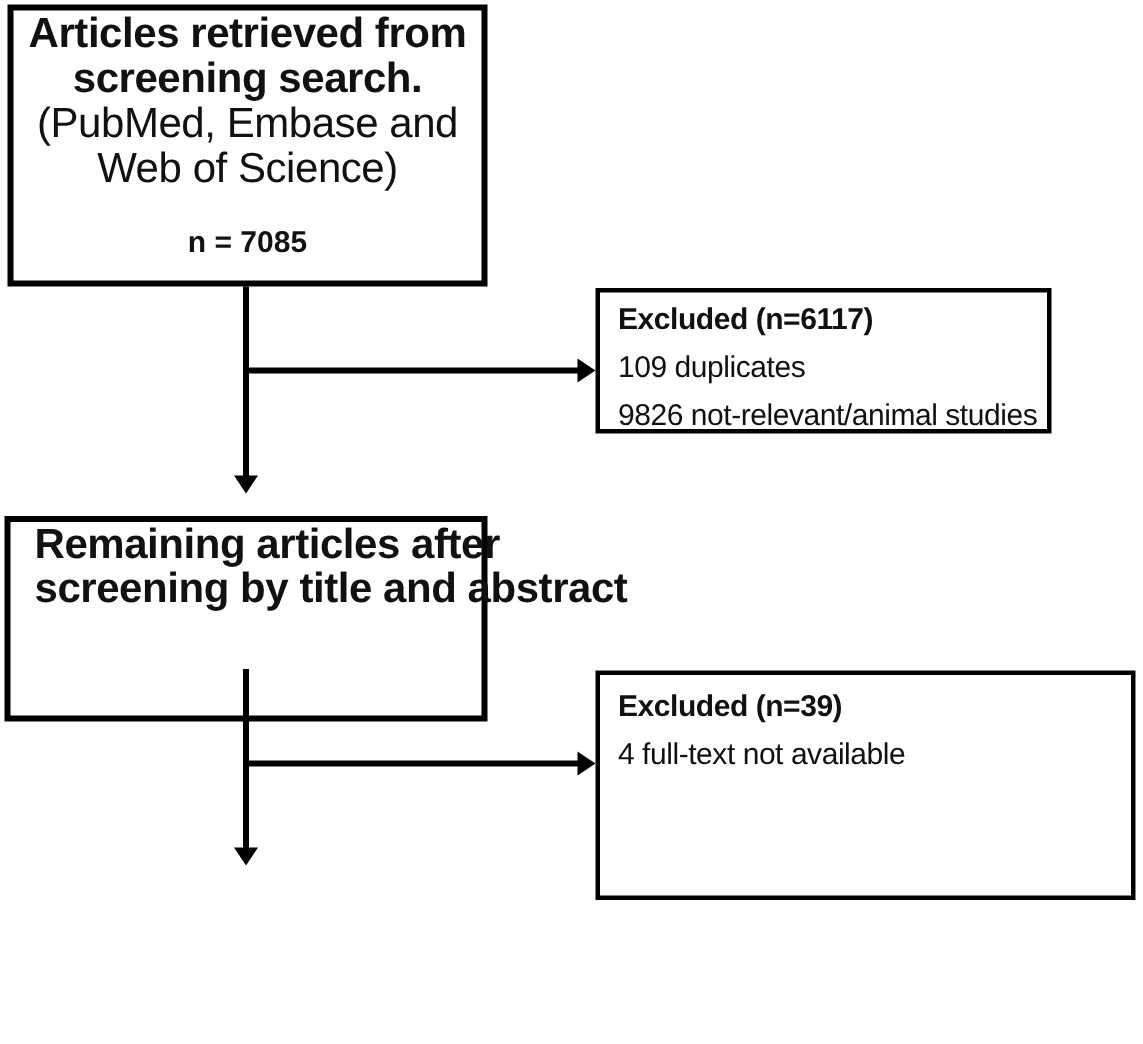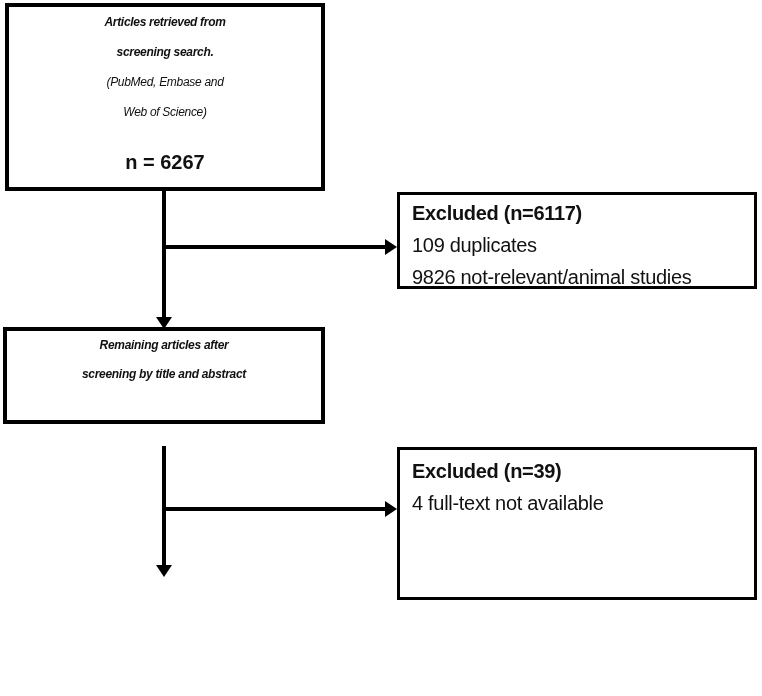--- a/index.html
+++ b/index.html
@@ -23,25 +23,24 @@
   }
   .mainbox {
     border: 4px solid #000000;
     text-align: center;
   }
   .sidebox {
     border: 3px solid #000000;
     text-align: left;
   }
   .mainbox .ln {
-    font-size: 12px;
+    font-size: 28px;
     line-height: 30px;
     letter-spacing: -0.3px;
     white-space: nowrap;
-    font-style: italic;
   }
   .b { font-weight: bold; }
   .r { font-weight: normal; }
   .mainbox .count {
     font-size: 20px;
     font-weight: bold;
     line-height: 30px;
   }
   
   .box-retrieved .ln { line-height: 30px; }
@@ -90,36 +89,36 @@
 </head>
 <body>
 
 <div class="canvas">
 
   <div class="flowbox mainbox box-retrieved" style="left:5px; top:3px; width:320px; height:188px;">
     <div class="ln b">Articles retrieved from</div>
     <div class="ln b">screening search.</div>
     <div class="ln r">(PubMed, Embase and</div>
     <div class="ln r">Web of Science)</div>
-    <div class="count">n = 6267</div>
+    <div class="count">n = 7085</div>
   </div>
 
   <div class="vline" style="left:162px; top:191px; height:128px;"></div>
   <div class="arrow-down" style="left:156px; top:317px;"></div>
 
   <div class="hline" style="left:164px; top:245px; width:222px;"></div>
   <div class="arrow-right" style="left:385px; top:239px;"></div>
 
-  <div class="flowbox sidebox box-excluded1" style="left:397px; top:192px; width:360px; height:97px;">
+  <div class="flowbox sidebox box-excluded1" style="left:397px; top:192px; width:304px; height:97px;">
     <div class="ln b">Excluded (n=6117)</div>
     <div class="ln r">109 duplicates</div>
     <div class="ln r">9826 not-relevant/animal studies</div>
   </div>
 
-  <div class="flowbox mainbox box-screening" style="left:3px; top:327px; width:322px; height:97px;">
+  <div class="flowbox mainbox box-screening" style="left:3px; top:344px; width:322px; height:137px;padding-left:16px;">
     <div class="ln b">Remaining articles after</div>
     <div class="ln b">screening by title and abstract</div>
   </div>
 
   <div class="vline" style="left:162px; top:446px; height:121px;"></div>
   <div class="arrow-down" style="left:156px; top:565px;"></div>
 
   <div class="hline" style="left:164px; top:507px; width:222px;"></div>
   <div class="arrow-right" style="left:385px; top:501px;"></div>
 

